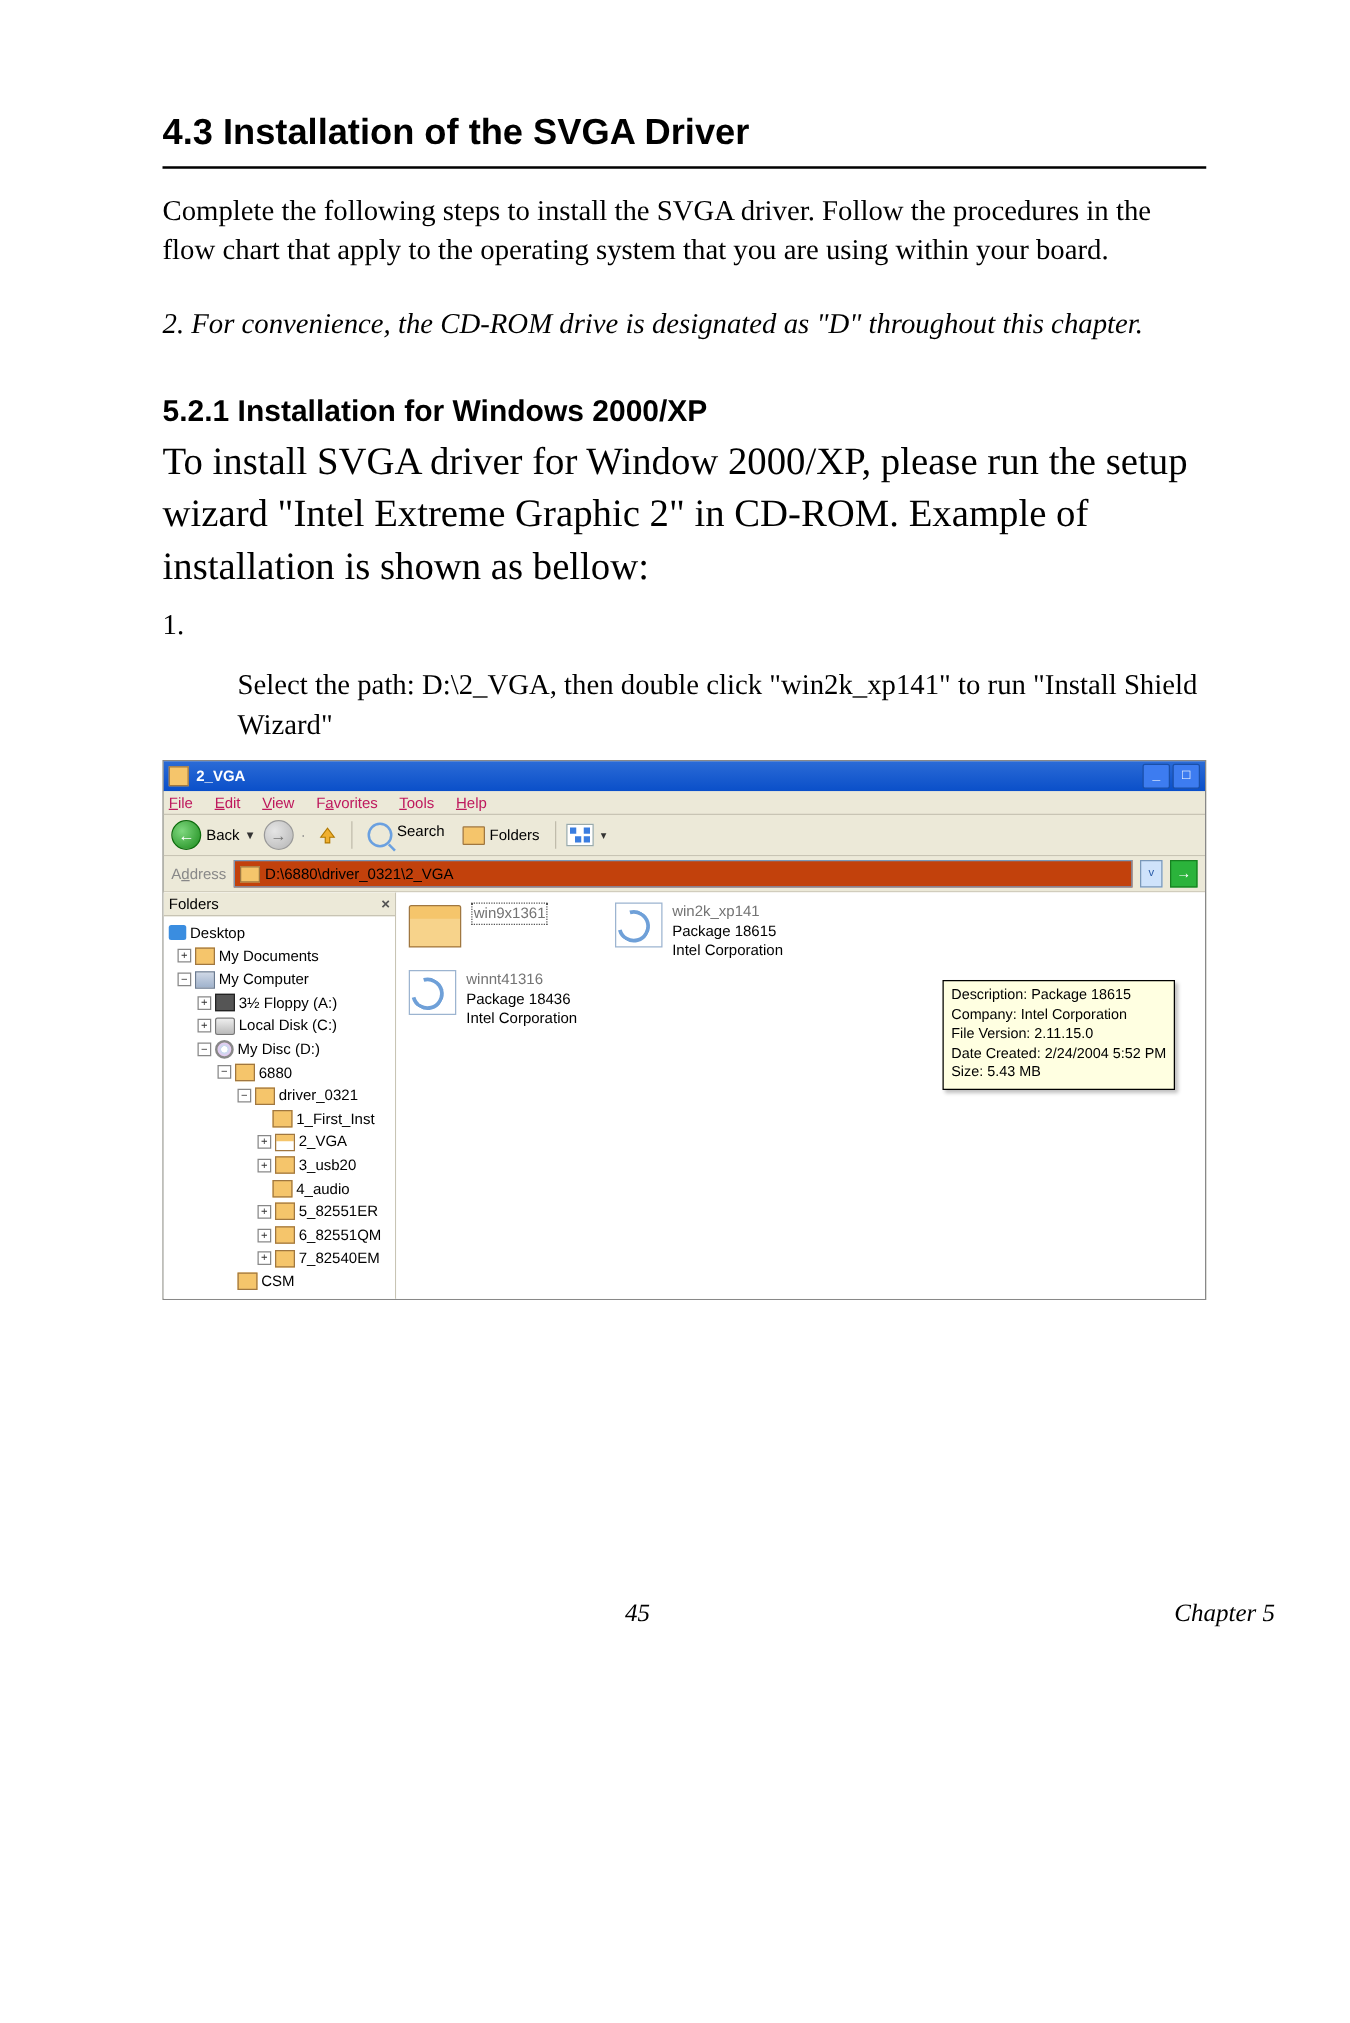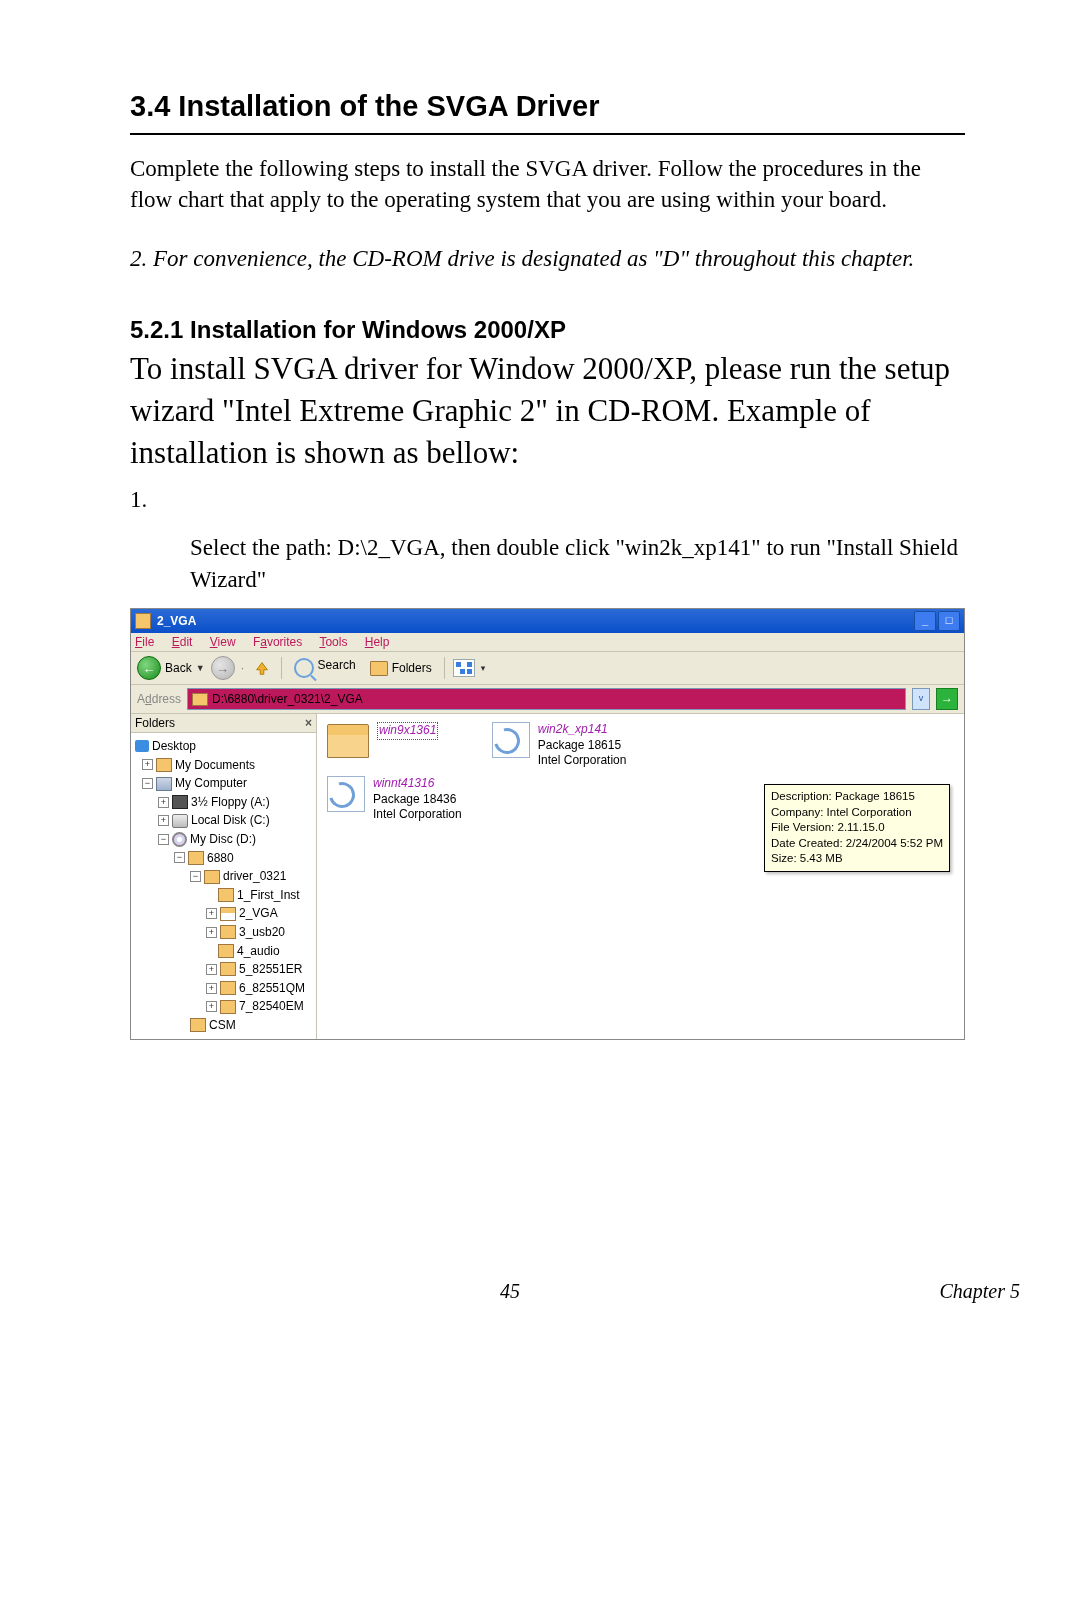--- a/index.html
+++ b/index.html
@@ -158,21 +158,21 @@
     background:#ece9d8;
     padding:3px 6px;
     display:flex;
     align-items:center;
     border-bottom:1px solid #c8c4b4;
     gap:6px;
   }
   .addrbar .lbl{color:#888;}
   .addr-input{
     flex:1;
-    background:#be185d;
+    background:#c2410c;
     border:1px solid #7a98b8;
     padding:1px 4px;
     display:flex;
     align-items:center;
     gap:4px;
     height:18px;
   }
   .addr-input .fld-ic{width:14px;height:11px;background:#f5c56b;border:1px solid #a07740;}
   .addr-dd{width:16px;height:20px;background:#cfe3fb;border:1px solid #7a98b8;color:#2a5ca8;text-align:center;line-height:18px;font-size:9px;}
   .addr-go{width:20px;height:20px;background:#2bb33b;border:1px solid #178020;color:#fff;text-align:center;line-height:18px;font-weight:bold;}
@@ -216,26 +216,26 @@
     position:relative;
     align-items:flex-start;
   }
   .file-col{display:flex;flex-direction:column;gap:18px;}
   .file-item{display:flex;gap:8px;align-items:flex-start;}
   .big-folder{width:40px;height:32px;background:#f5c56b;border:1px solid #a07740;border-radius:2px 2px 0 0;box-shadow:inset 0 -22px 0 #f7d38b;margin-top:2px;}
   .pkg-icon{width:38px;height:36px;position:relative;}
   .pkg-icon .sheet{position:absolute;inset:0;background:#fff;border:1px solid #9cb4d0;}
   .pkg-icon .sw{position:absolute;left:2px;top:6px;width:20px;height:20px;border:3px solid #6fa0d8;border-left-color:transparent;border-radius:50%;transform:rotate(30deg);}
   .file-meta{font-size:12px;line-height:1.3;}
-  .file-meta .nm{color:#a21caf;font-style:italic;}
+  .file-meta .nm{color:#737373;}
   .file-meta .nm.sel{border:1px dotted #555;padding:0 1px;}
   .file-meta .sub{color:#000000;}
   .tooltip{
     position:absolute;
-    right:14px;
+    right:24px;
     top:70px;
     background:#ffffe1;
     border:1px solid #000;
     padding:4px 6px;
     font-size:11.5px;
     line-height:1.35;
     box-shadow:2px 2px 3px rgba(0,0,0,0.25);
   }
   .footer{
     display:flex;
@@ -245,21 +245,21 @@
     font-size:20px;
     padding: 200px 60px 30px 0;
   }
   .footer .pg{flex:1;text-align:center;}
   .footer .ch{flex:1;text-align:right;}
 </style>
 </head>
 <body>
 
 <div class="page">
-  <h2 class="section-heading">3.4  Installation of the SVGA Driver</h2>
+  <h2 class="section-heading">4.3  Installation of the SVGA Driver</h2>
 
   <p class="body-para">Complete the following steps to install the SVGA driver. Follow the procedures in the flow chart that apply to the operating system that you are using within your board.</p>
 
   <div class="notes-block">
     <div class="notes-content">
       <div class="note-item">2.  For convenience, the CD-ROM drive is designated as "D" throughout this chapter.</div>
     </div>
   </div>
 
   <h3 class="subsection-heading">5.2.1 Installation for Windows 2000/XP</h3>

